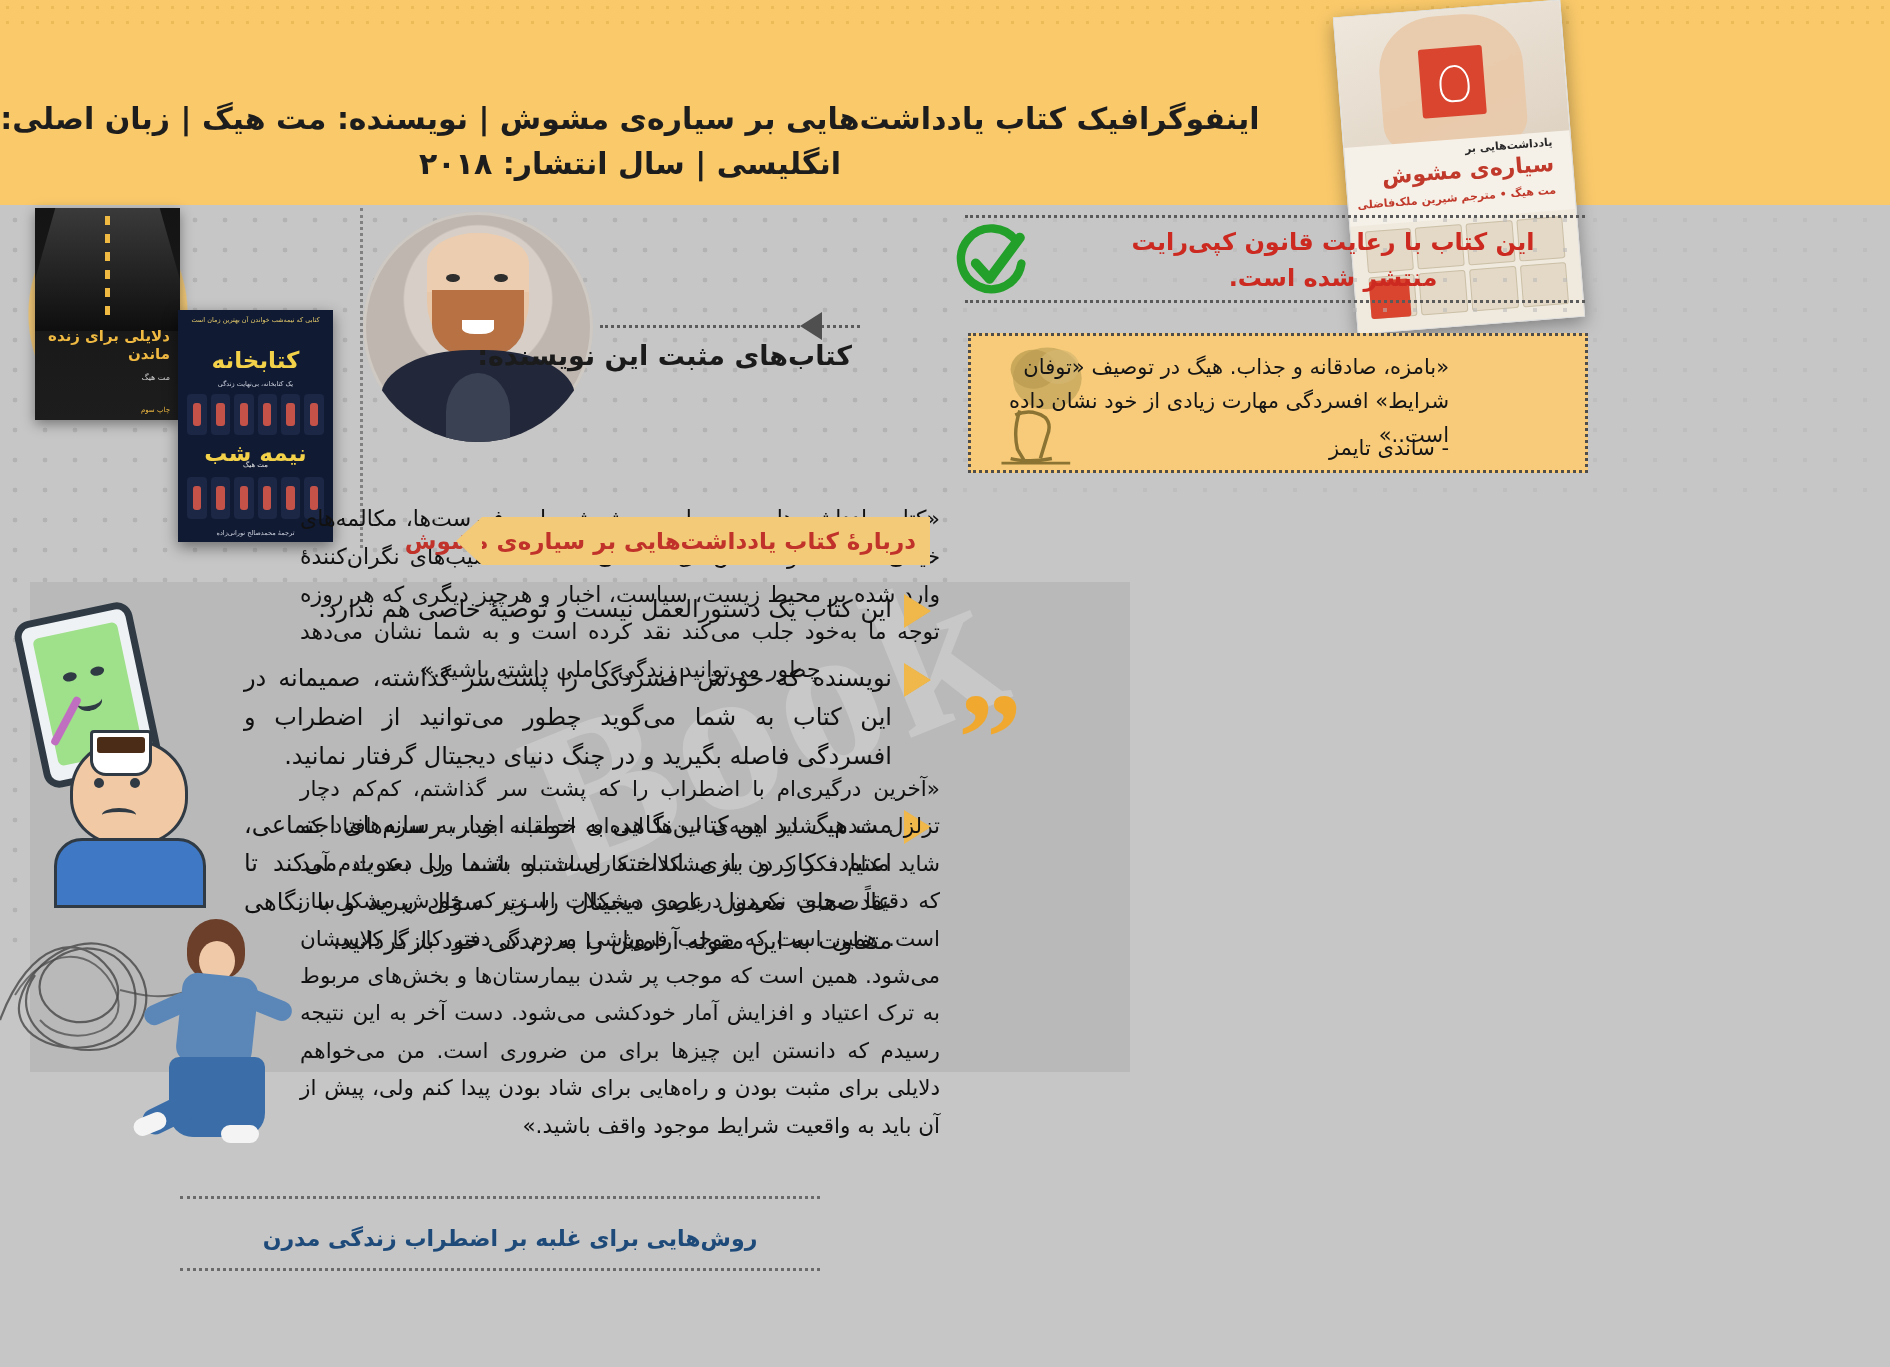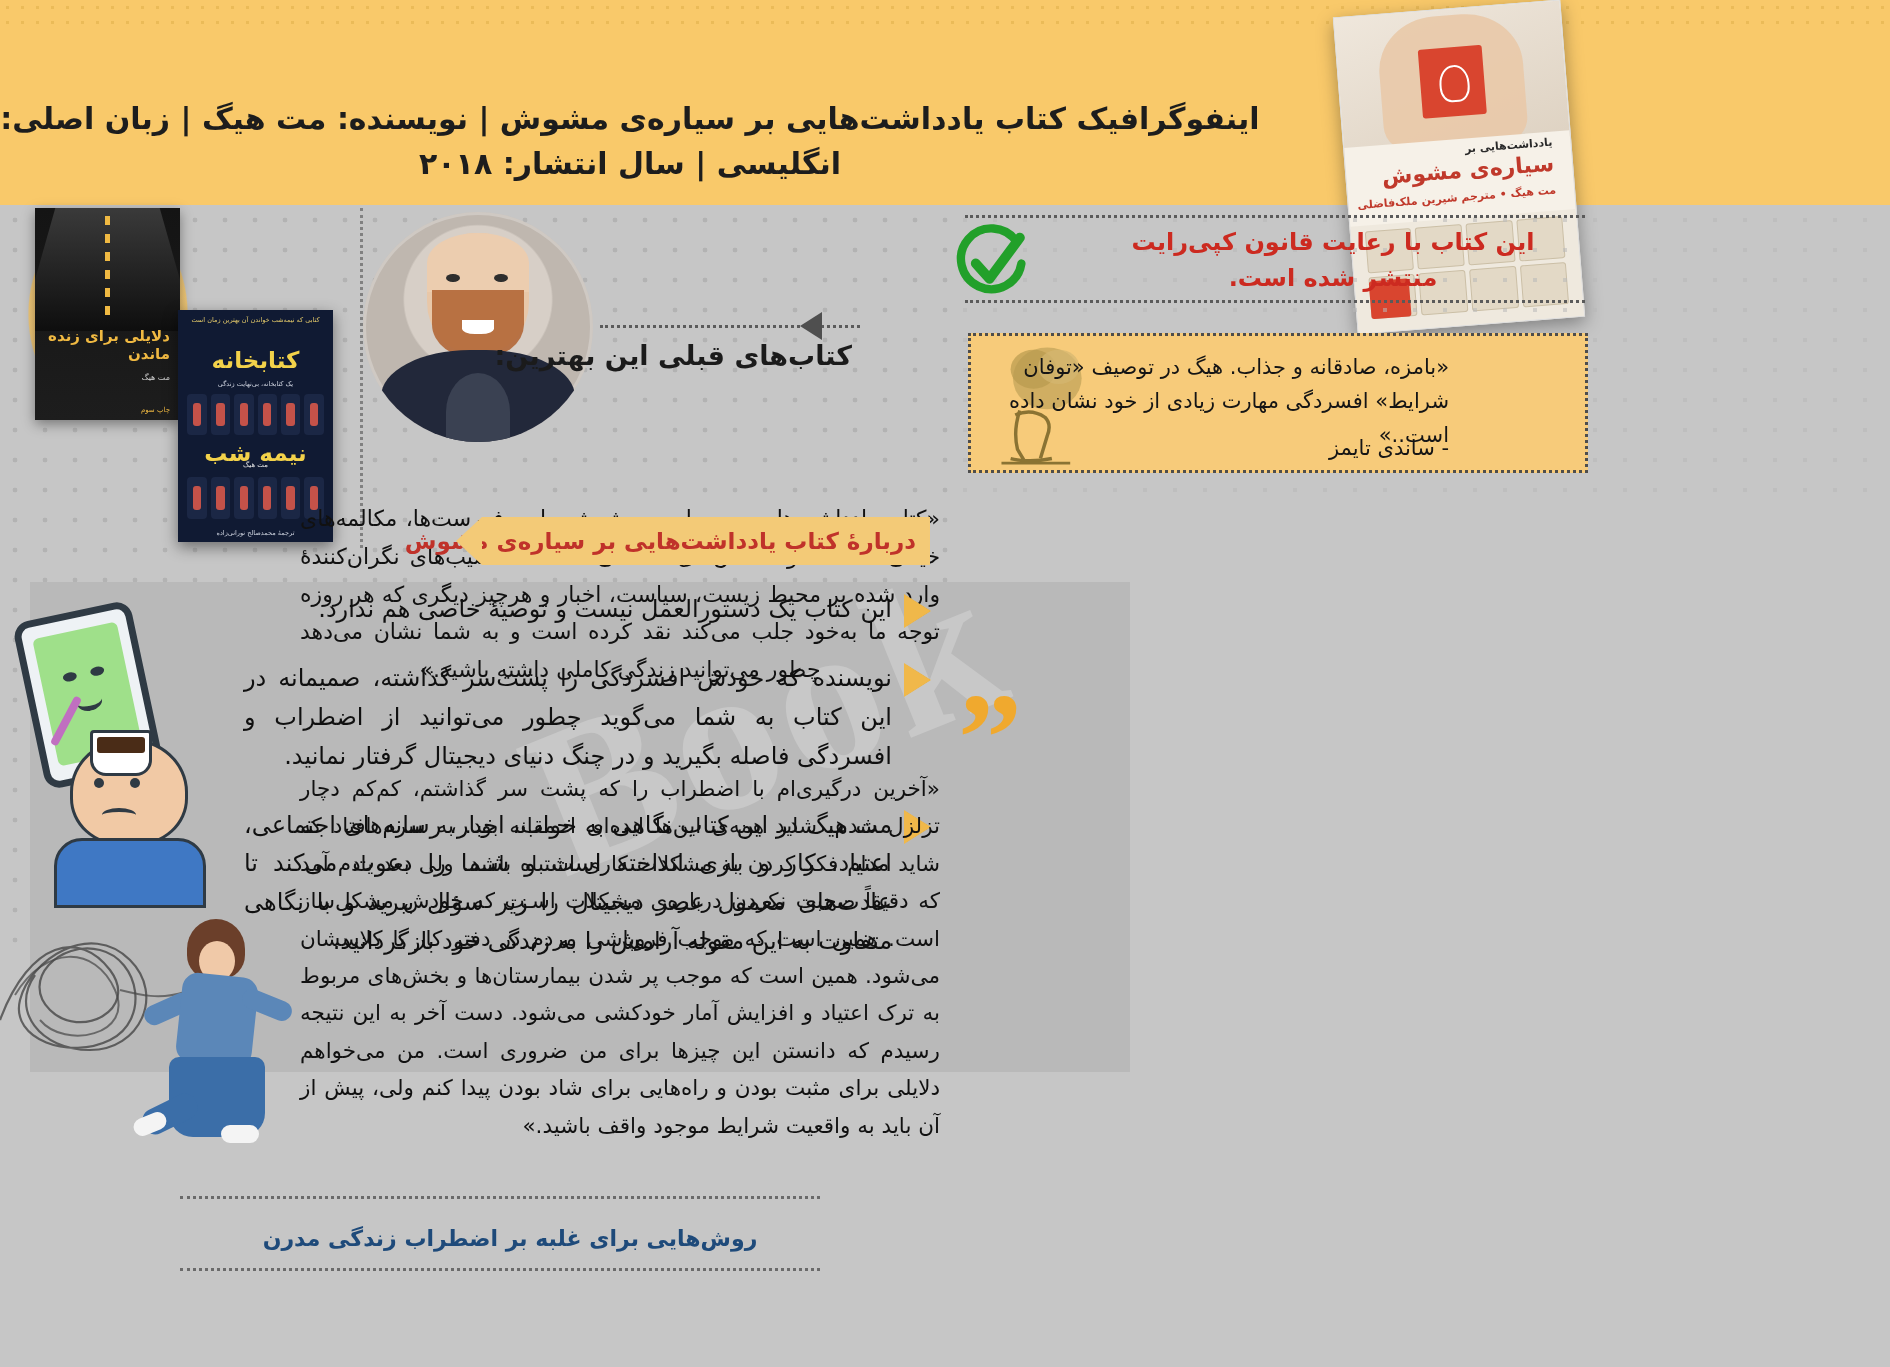--- a/index.html
+++ b/index.html
@@ -486,21 +486,21 @@
     <div class="pf-eyeL"></div>
     <div class="pf-eyeR"></div>
     <div class="pf-mouth"></div>
     <div class="pf-shirt"></div>
     <div class="pf-tee"></div>
   </div>
   <div class="dash-connector"></div>
 
   <div class="dash-line-prev"></div>
   <div class="tri-prev"></div>
-  <div class="label-prev">کتاب‌های قبلی این بهترین:</div>
+  <div class="label-prev">کتاب‌های مثبت این نویسنده:</div>
 
   <div class="copy-box">
     <svg class="check-icon" viewBox="0 0 100 100">
       <path d="M84 24 A40 40 0 1 0 90 52" fill="none" stroke="#22a02a" stroke-width="11" stroke-linecap="round"></path>
       <path d="M30 52 L48 72 L88 18" fill="none" stroke="#22a02a" stroke-width="13" stroke-linecap="round" stroke-linejoin="round"></path>
     </svg>
     <div class="copy-text">این کتاب با رعایت قانون کپی‌رایت منتشر شده است.</div>
   </div>
 
   <div class="quote-box">

